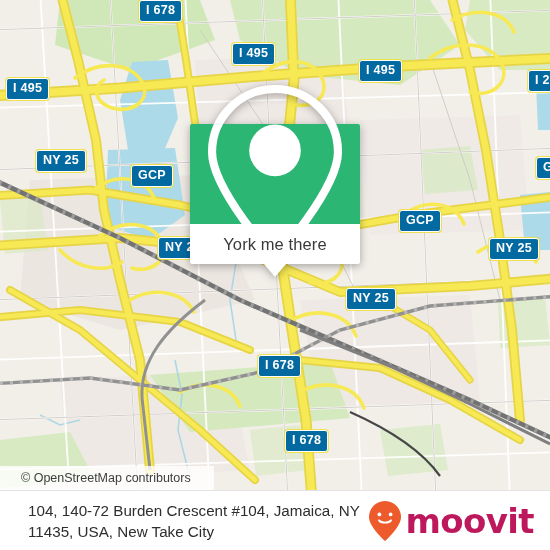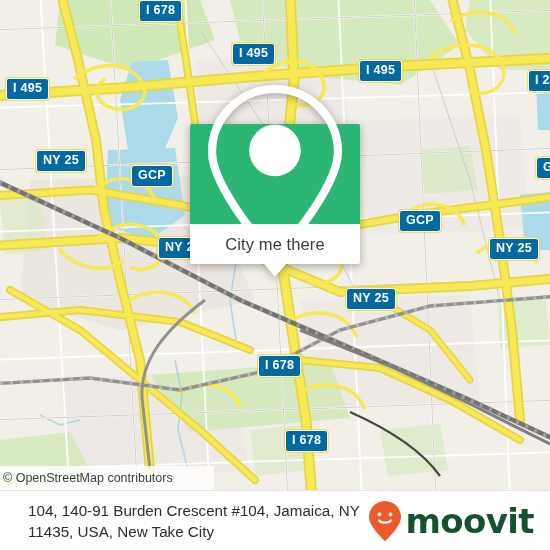--- a/index.html
+++ b/index.html
@@ -66,21 +66,21 @@
     border-right:11px solid transparent;
     border-top:13px solid #ffffff;
   }
 
   
   #attribution{
     position:absolute;left:0;top:466px;
     height:24px;width:214px;
     display:flex;align-items:center;
     background:rgba(255,255,255,.80);
-    padding-left:3px;
+    padding-left:21px;
     box-sizing:border-box;
   }
   #attribution span{
     font-size:12.5px;color:#3d3d3d;white-space:nowrap;
   }
 
   
   #footer{
     position:absolute;left:0;top:490px;
     width:550px;height:60px;
@@ -93,21 +93,21 @@
     flex:1;
     padding-left:28px;padding-right:6px;
     font-size:15.2px;line-height:21px;color:#2e2e2e;
   }
   #footer-logo{
     display:flex;align-items:center;
     padding-right:16px;
   }
   #logo-word{
     font-size:34px;line-height:34px;
-    color:#14532d;font-weight:bold;letter-spacing:-.6px;
+    color:#be185d;font-weight:bold;letter-spacing:-.6px;
     margin-left:3px;
     font-family:"DejaVu Sans","Liberation Sans",sans-serif;
   }
 </style>
 </head>
 <body>
 
 <div id="app">
 
   <div id="map">
@@ -256,33 +256,33 @@
     <div class="shield" style="left:285px;top:430px;">I 678</div>
 
     <div id="popup">
       <div id="popup-head">
         <svg width="54" height="62" viewBox="0 0 54 62">
           <path d="M27 4 C16 4 7 13 7 24 C7 36 27 58 27 58 C27 58 47 36 47 24 C47 13 38 4 27 4 Z" fill="none" stroke="#ffffff" stroke-width="2.6" stroke-linejoin="round"></path>
           <circle cx="27" cy="23.5" r="8.2" fill="#ffffff"></circle>
         </svg>
       </div>
       <div id="popup-body">
-        <span id="popup-label">City me there</span>
+        <span id="popup-label">York me there</span>
         <div id="popup-tail"></div>
       </div>
     </div>
 
     <div id="attribution">
       <span>© OpenStreetMap contributors</span>
     </div>
   </div>
 
   <div id="footer">
     <div id="footer-address">
-      <div>104, 140-91 Burden Crescent #104, Jamaica, NY</div>
+      <div>104, 140-72 Burden Crescent #104, Jamaica, NY</div>
       <div>11435, USA, New Take City</div>
     </div>
     <div id="footer-logo">
       <svg width="34" height="42" viewBox="0 0 34 42">
         <path d="M17 1 C8.2 1 1 8.2 1 17 C1 27 17 41 17 41 C17 41 33 27 33 17 C33 8.2 25.8 1 17 1 Z" fill="#ed5b2d"></path>
         <circle cx="11.4" cy="14.4" r="1.9" fill="#ffffff"></circle>
         <circle cx="22.6" cy="14.4" r="1.9" fill="#ffffff"></circle>
         <path d="M11 20.4 C13 23.4 21 23.4 23 20.4" fill="none" stroke="#ffffff" stroke-width="1.9" stroke-linecap="round"></path>
       </svg>
       <span id="logo-word">moovit</span>

